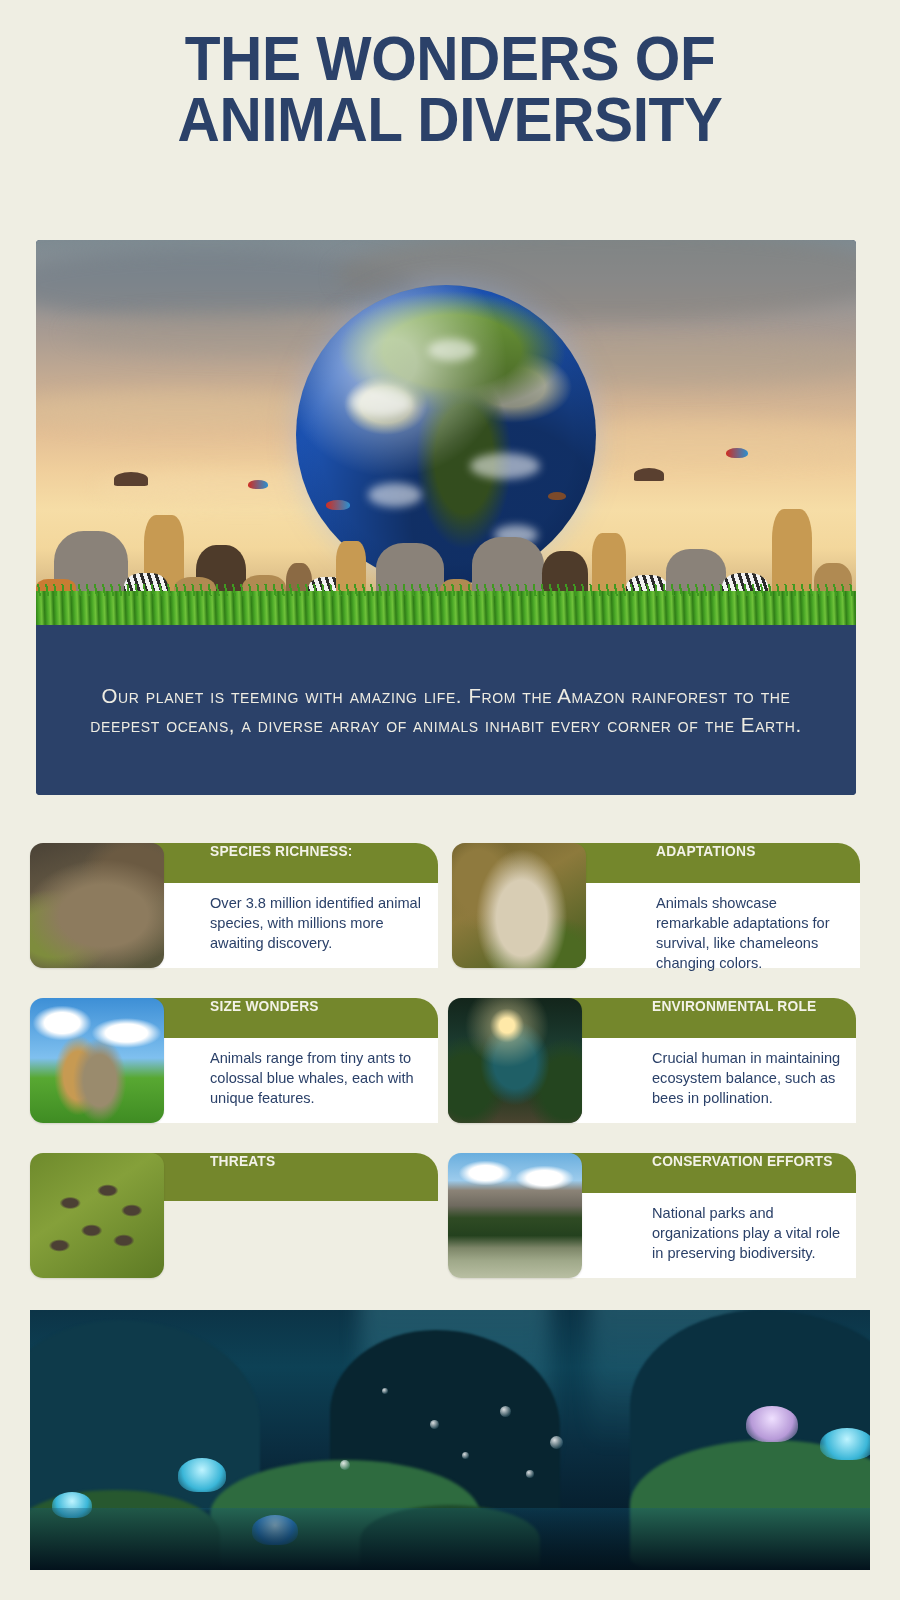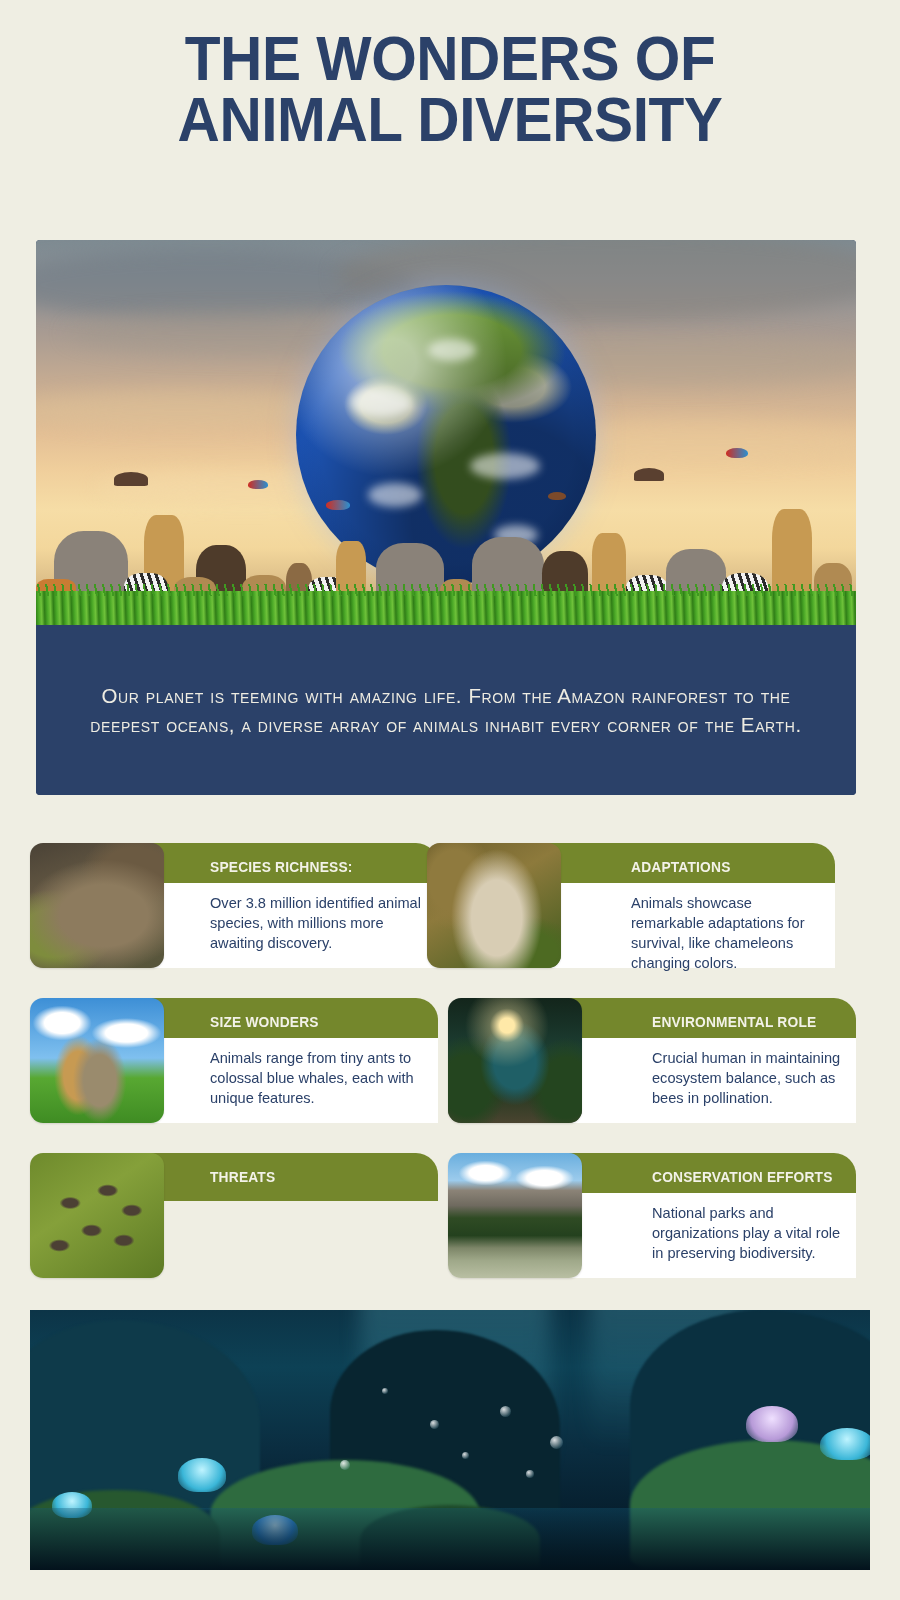--- a/index.html
+++ b/index.html
@@ -128,21 +128,21 @@
     overflow:hidden;
     z-index:3;
     box-shadow:0 1px 2px rgba(0,0,0,.12);
   }
   .card .thumb .ph{position:absolute;inset:0;}
   .card .head{
     position:absolute;left:118px;top:3px;width:290px;height:48px;
     background:#74872c;
     border-radius:0 22px 0 0;
     z-index:1;
-    display:flex;align-items:center;
+    display:flex;align-items:flex-start;
   }
   .card .head span{
     margin-left:62px;
     color:#f3f2e8;
     font-weight:bold;
     font-size:14.5px;
     letter-spacing:0.2px;
     transform:scaleX(0.95);
     transform-origin:left center;
     white-space:nowrap;
@@ -255,21 +255,21 @@
                linear-gradient(160deg,#4a4236 0%,#6d6048 45%,#55543a 100%);"></div>
       </div>
       <div class="head">
         <span>SPECIES RICHNESS:</span>
       </div>
       <div class="body">
         <p>Over 3.8 million identified animal species, with millions more awaiting discovery.</p>
       </div>
     </div>
 
-    <div class="card right" style="left:427px;top:0px;">
+    <div class="card right" style="left:452px;top:0px;">
       <div class="thumb">
         <div class="ph" style="background:
                radial-gradient(ellipse 34% 55% at 52% 60%, #d8cdb4 0 55%, rgba(216,205,180,0) 100%),
                radial-gradient(ellipse 30% 40% at 20% 30%, #8f7a3e 0 60%, rgba(143,122,62,0) 100%),
                radial-gradient(ellipse 45% 30% at 70% 88%, #4d6a22 0 60%, rgba(77,106,34,0) 100%),
                linear-gradient(150deg,#6e5f2c 0%,#8d7a3c 40%,#3f5a1d 100%);"></div>
       </div>
       <div class="head">
         <span>ADAPTATIONS</span>
       </div>

